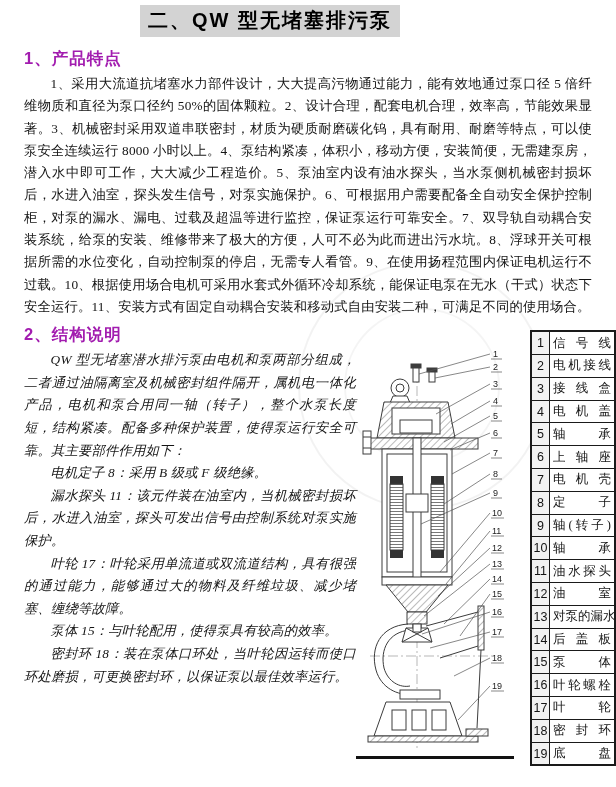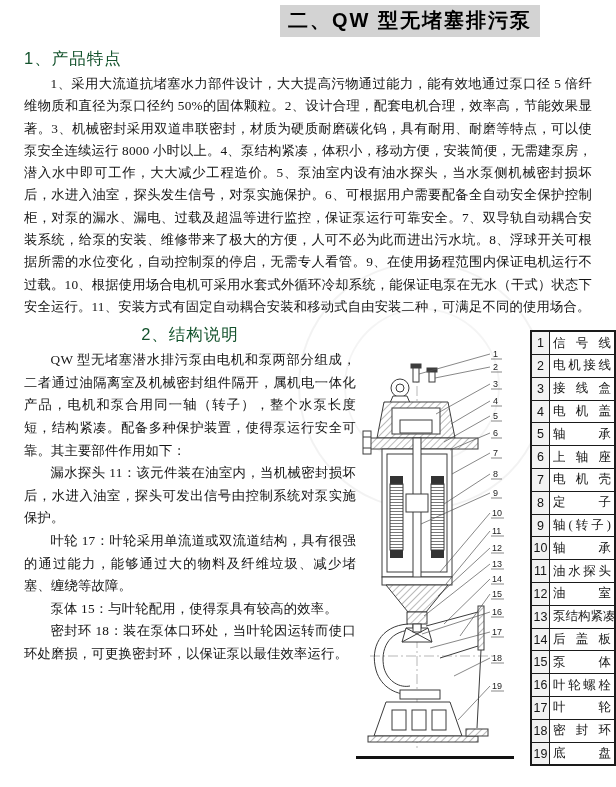--- a/index.html
+++ b/index.html
@@ -2,42 +2,42 @@
 <html><head>
 <meta charset="utf-8">
 <style>
   html,body { margin:0; padding:0; }
   body {
     width:616px; height:787px; background:#ffffff; overflow:hidden; position:relative;
     font-family:"Liberation Serif", serif; color:#141414;
     -webkit-font-smoothing:none;
   }
   .page { position:relative; width:616px; height:787px; box-sizing:border-box; padding:3px 0 0 24px; z-index:1; }
-  .title-wrap { text-align:right; margin:2px 0 0 -24px; width:540px; }
+  .title-wrap { text-align:center; margin:2px 0 0 -24px; width:540px; }
   .doc-title {
     display:inline-block; background:#d3d3d3; color:#000;
     font-family:"Liberation Sans", sans-serif; font-weight:bold;
     font-size:20px; letter-spacing:2px; padding:2px 8px 3px 8px;
   }
   h2.sec {
-    font-family:"Liberation Sans", sans-serif; font-weight:normal; color:#14532d;
+    font-family:"Liberation Sans", sans-serif; font-weight:bold; color:#a21caf;
     font-size:16.5px; letter-spacing:1px; margin:0;
   }
   #sec1-heading { margin:11px 0 3px 0; }
-  #sec2-heading { margin:0 0 3px 0;text-align:center; }
+  #sec2-heading { margin:0 0 3px 0; }
   .body-text {
     width:568px; font-size:13.3px; line-height:22.3px;
     text-align:justify; text-indent:2em; margin:2px 11px 0 0;
     letter-spacing:0.2px;
   }
   .columns { display:flex; margin-top:6px; width:592px; }
   .left-col { width:332px; flex:0 0 332px; }
   .left-col p {
     font-size:13.3px; line-height:22.6px; text-align:justify; text-indent:2em;
-    margin:0; letter-spacing:0.2px;
+    margin:0; letter-spacing:0.2px;font-style:italic;
   }
   .diagram { width:174px; flex:0 0 174px; position:relative; }
   .diagram svg { display:block; }
   table.parts {
     border-collapse:collapse; table-layout:fixed; width:86px; flex:0 0 86px;
     border:2px solid #1a1a1a; align-self:flex-start; margin-top:6px;
   }
   table.parts td {
     border:1px solid #1a1a1a; height:21.8px; overflow:hidden;
     font-size:12.5px; padding:0 3px; white-space:nowrap;
@@ -65,20 +65,21 @@
   </div>
 
   <h2 class="sec" id="sec1-heading">1、产品特点</h2>
   <p class="body-text">1、采用大流道抗堵塞水力部件设计，大大提高污物通过能力，能有效地通过泵口径 5 倍纤维物质和直径为泵口径约 50%的固体颗粒。2、设计合理，配套电机合理，效率高，节能效果显著。3、机械密封采用双道串联密封，材质为硬质耐磨碳化钨，具有耐用、耐磨等特点，可以使泵安全连续运行 8000 小时以上。4、泵结构紧凑，体积小，移动方便，安装简便，无需建泵房，潜入水中即可工作，大大减少工程造价。5、泵油室内设有油水探头，当水泵侧机械密封损坏后，水进入油室，探头发生信号，对泵实施保护。6、可根据用户需要配备全自动安全保护控制柜，对泵的漏水、漏电、过载及超温等进行监控，保证泵运行可靠安全。7、双导轨自动耦合安装系统，给泵的安装、维修带来了极大的方便，人可不必为此而进出污水坑。8、浮球开关可根据所需的水位变化，自动控制泵的停启，无需专人看管。9、在使用扬程范围内保证电机运行不过载。10、根据使用场合电机可采用水套式外循环冷却系统，能保证电泵在无水（干式）状态下安全运行。11、安装方式有固定自动耦合安装和移动式自由安装二种，可满足不同的使用场合。</p>
 
   <div class="columns">
 
     <div class="left-col">
       <h2 class="sec" id="sec2-heading">2、结构说明</h2>
       <p>QW 型无堵塞潜水排污泵由电机和泵两部分组成，二者通过油隔离室及机械密封组件隔开，属机电一体化产品，电机和泵合用同一轴（转子），整个水泵长度短，结构紧凑。配备多种保护装置，使得泵运行安全可靠。其主要部件作用如下：</p>
+      <p>电机定子 8：采用 B 级或 F 级绝缘。</p>
       <p>漏水探头 11：该元件装在油室内，当机械密封损坏后，水进入油室，探头可发出信号由控制系统对泵实施保护。</p>
       <p>叶轮 17：叶轮采用单流道或双流道结构，具有很强的通过能力，能够通过大的物料及纤维垃圾、减少堵塞、缠绕等故障。</p>
       <p>泵体 15：与叶轮配用，使得泵具有较高的效率。</p>
       <p>密封环 18：装在泵体口环处，当叶轮因运转而使口环处磨损，可更换密封环，以保证泵以最佳效率运行。</p>
     </div>
 
     <div class="diagram">
       <svg width="174" height="450" viewBox="0 0 174 450">
         <defs>
           <pattern id="hatch" patternUnits="userSpaceOnUse" width="5" height="5" patternTransform="rotate(45)">
@@ -268,21 +269,21 @@
         <tr>
             <td class="no">11</td>
             <td class="nm">油水探头</td>
           </tr>
         <tr>
             <td class="no">12</td>
             <td class="nm">油室</td>
           </tr>
         <tr>
             <td class="no">13</td>
-            <td class="nm">泵结构紧凑</td>
+            <td class="nm">对泵的漏水</td>
           </tr>
         <tr>
             <td class="no">14</td>
             <td class="nm">后盖板</td>
           </tr>
         <tr>
             <td class="no">15</td>
             <td class="nm">泵体</td>
           </tr>
         <tr>

